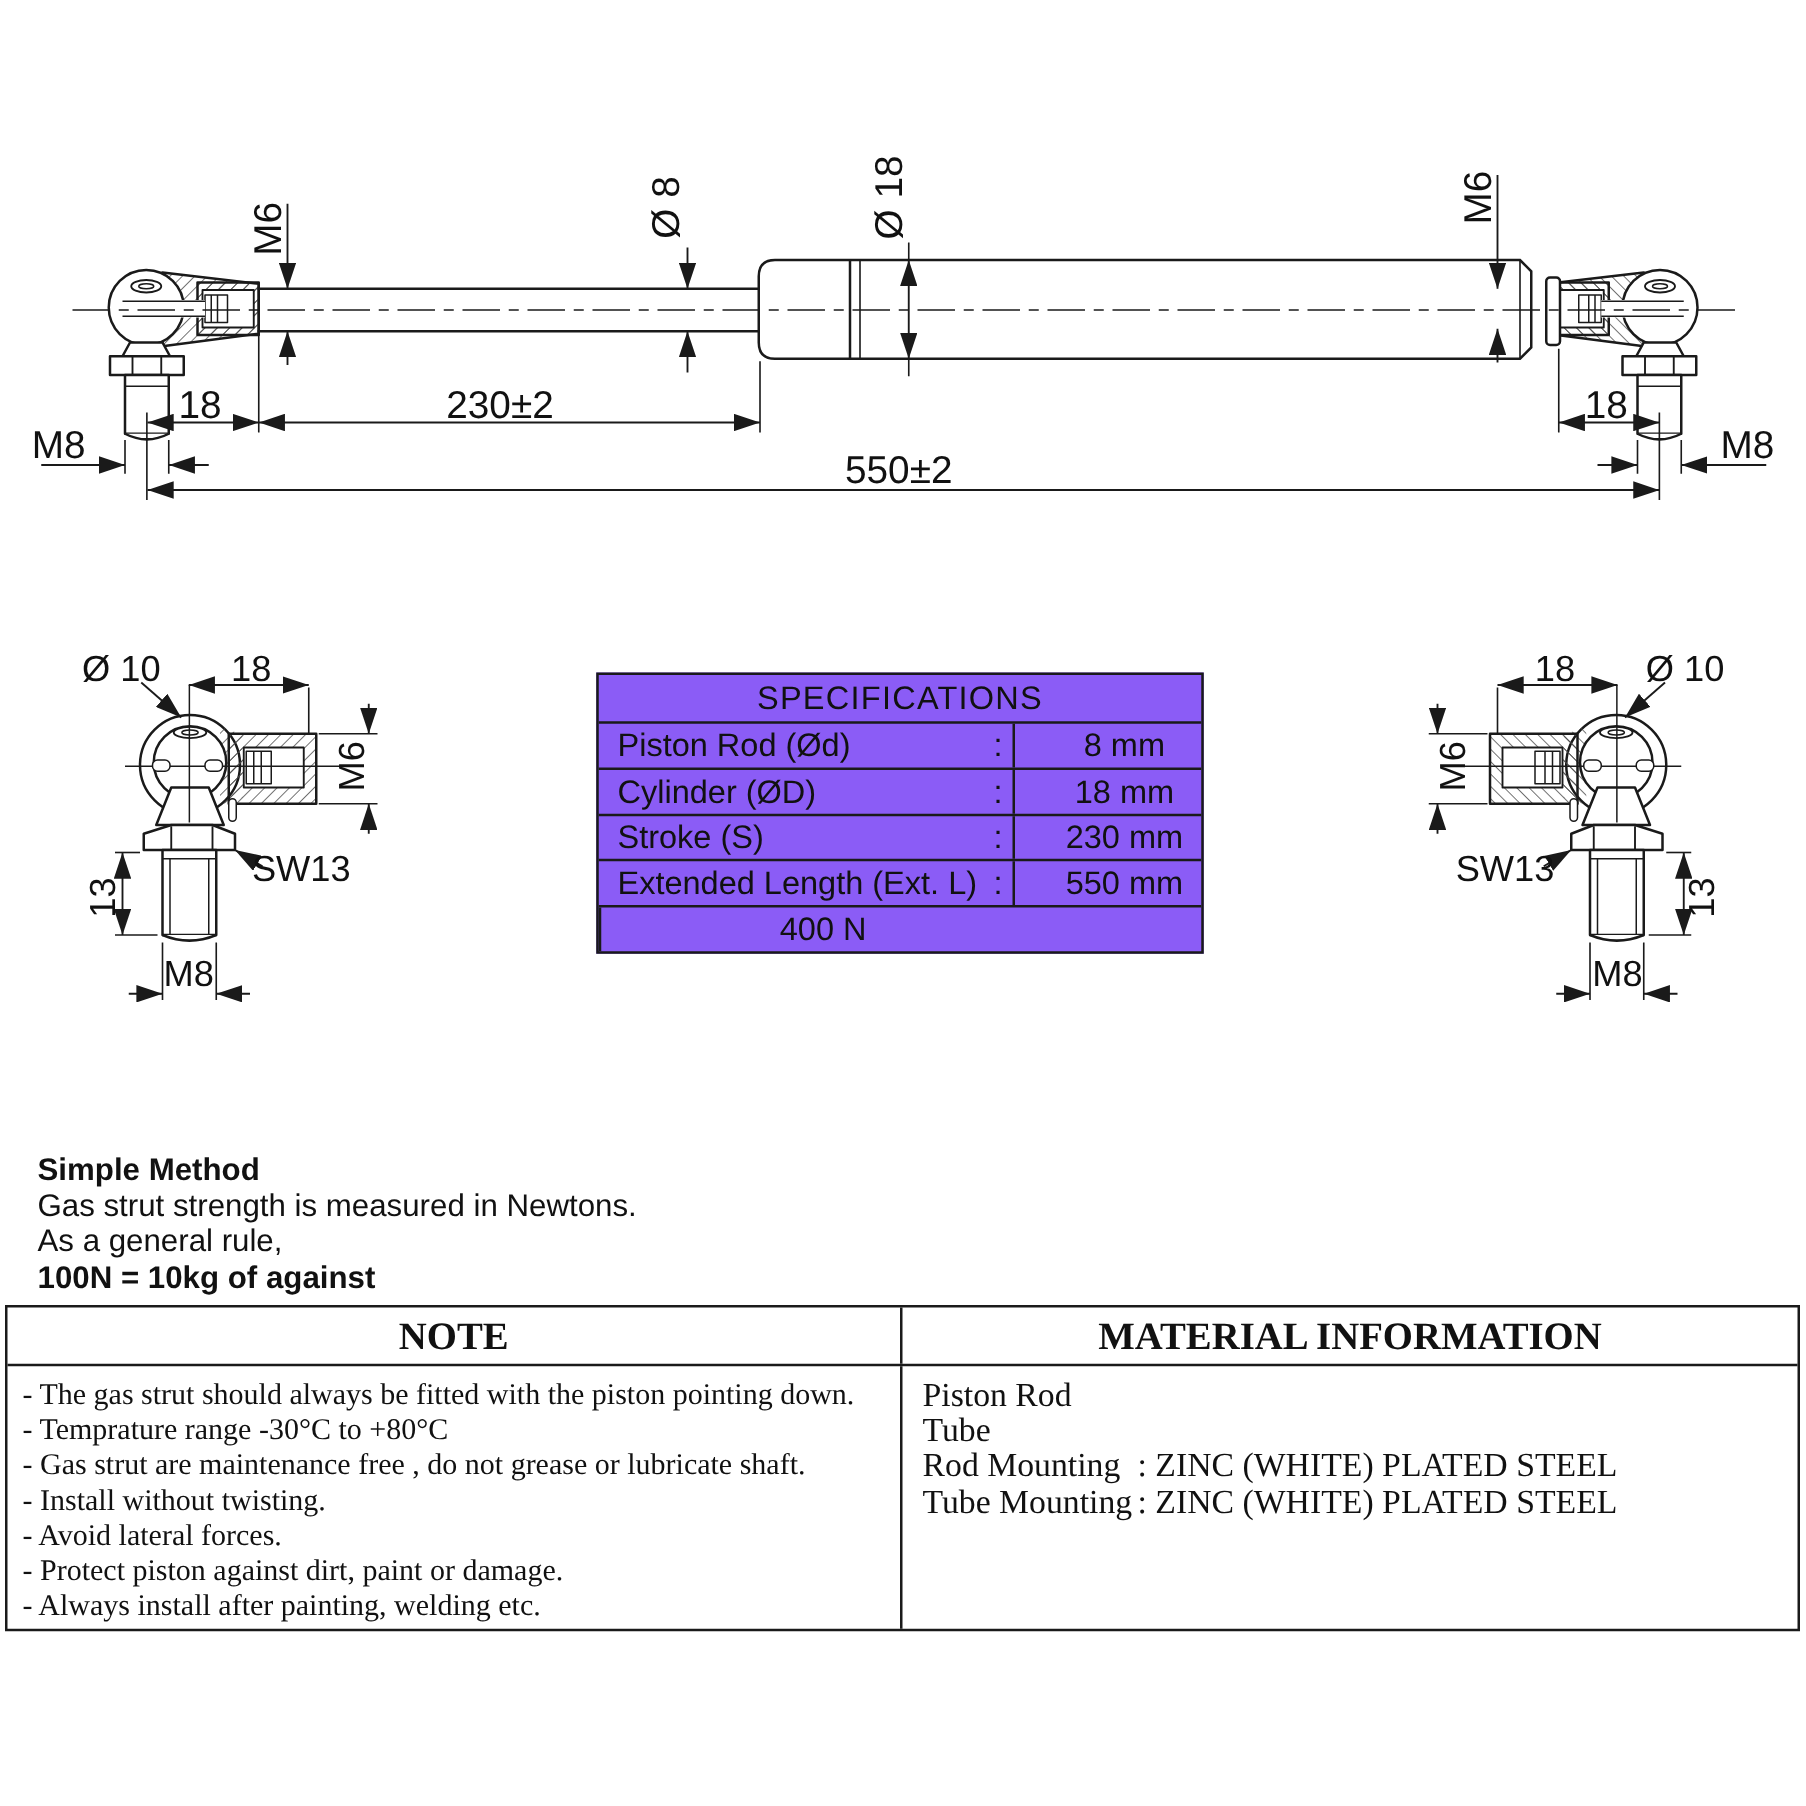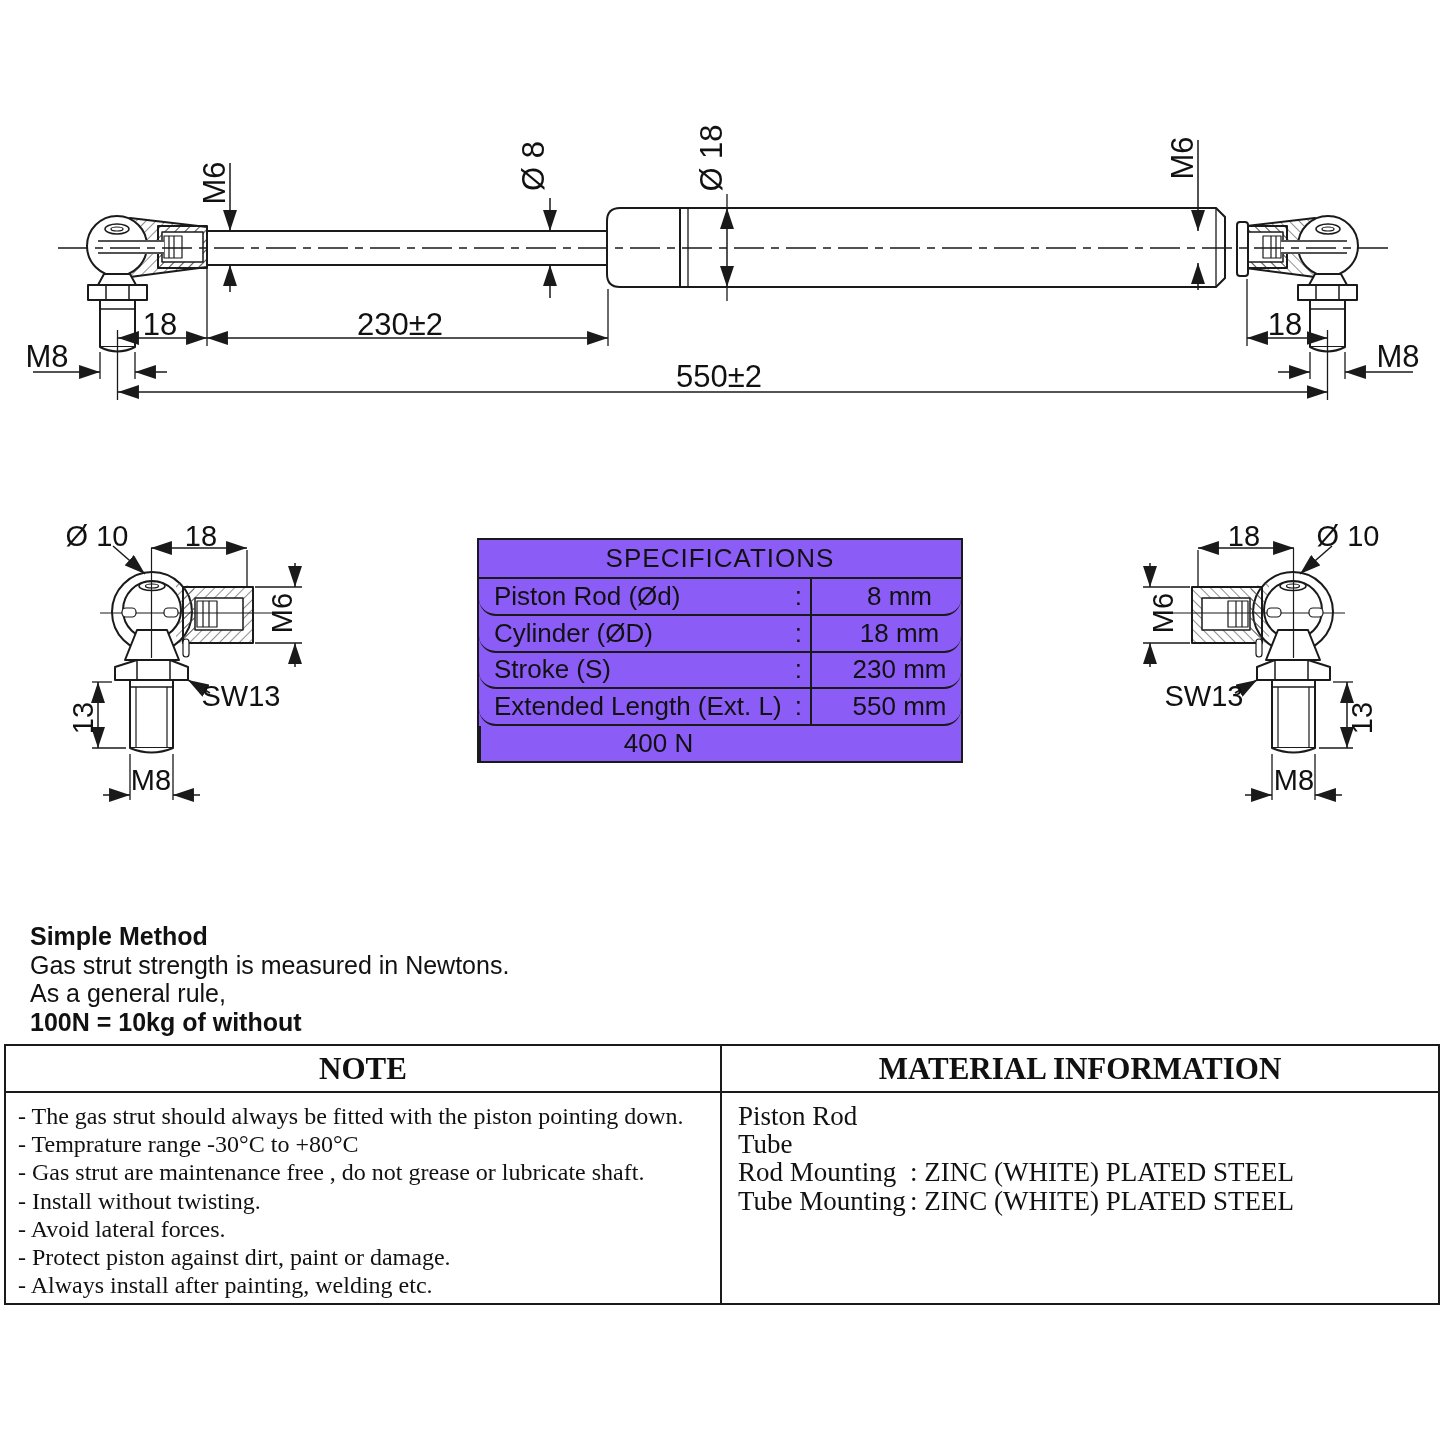--- a/index.html
+++ b/index.html
@@ -5,21 +5,21 @@
   html,body{margin:0;padding:0;background:#fff;}
   body{width:1445px;height:1445px;position:relative;font-family:"Liberation Sans",sans-serif;color:#111;overflow:hidden;}
   svg{position:absolute;left:0;top:0;font-family:"Liberation Sans",sans-serif;}
   svg text{fill:#111;}
   .dt{font-size:31px;}
   .ds{font-size:29px;}
 
   
   .spec-table{position:absolute;left:477px;top:538px;width:486px;height:225px;border:2px solid #1a1a1a;box-sizing:border-box;display:flex;flex-direction:column;background:#8b5cf6;}
   .spec-title{height:37px;border-bottom:2px solid #1a1a1a;display:flex;align-items:center;justify-content:center;font-size:26px;letter-spacing:1px;}
-  .spec-row{flex:1;display:grid;grid-template-columns:331px 1fr;border-bottom:2px solid #1a1a1a;border-radius:17px;}
+  .spec-row{flex:1;display:grid;grid-template-columns:331px 1fr;border-bottom:2px solid #1a1a1a;}
   .spec-row:last-child{border-bottom:none;}
   .spec-label-cell{display:flex;justify-content:space-between;align-items:center;padding:0 8px 0 15px;font-size:26px;}
   .spec-value{border-left:2px solid #1a1a1a;display:flex;align-items:center;justify-content:center;font-size:26px;padding-left:26px;}
 
   
   .simple-method{position:absolute;left:30px;top:902px;font-size:25px;line-height:28.5px;margin-top:20px;}
   .sm-bold{font-weight:bold;}
 
   
   .info-table{position:absolute;left:4px;top:1044px;width:1436px;height:261px;border:2px solid #1a1a1a;box-sizing:border-box;display:flex;flex-direction:column;background:#fff;font-family:Liberation Serif, serif;}
@@ -220,21 +220,21 @@
   </div>
   <div class="spec-row">
     <div class="spec-value">400 N</div>
   </div>
 </div>
 
 <div class="simple-method">
   <div class="sm-bold">Simple Method</div>
   <div>Gas strut strength is measured in Newtons.</div>
   <div>As a general rule,</div>
-  <div class="sm-bold">100N = 10kg of without</div>
+  <div class="sm-bold">100N = 10kg of against</div>
 </div>
 
 <div class="info-table">
   <div class="info-head">
     <div class="ih-left">NOTE</div>
     <div>MATERIAL INFORMATION</div>
   </div>
   <div class="info-body">
     <div class="ib-left">
       <div>- The gas strut should always be fitted with the piston pointing down.</div>

